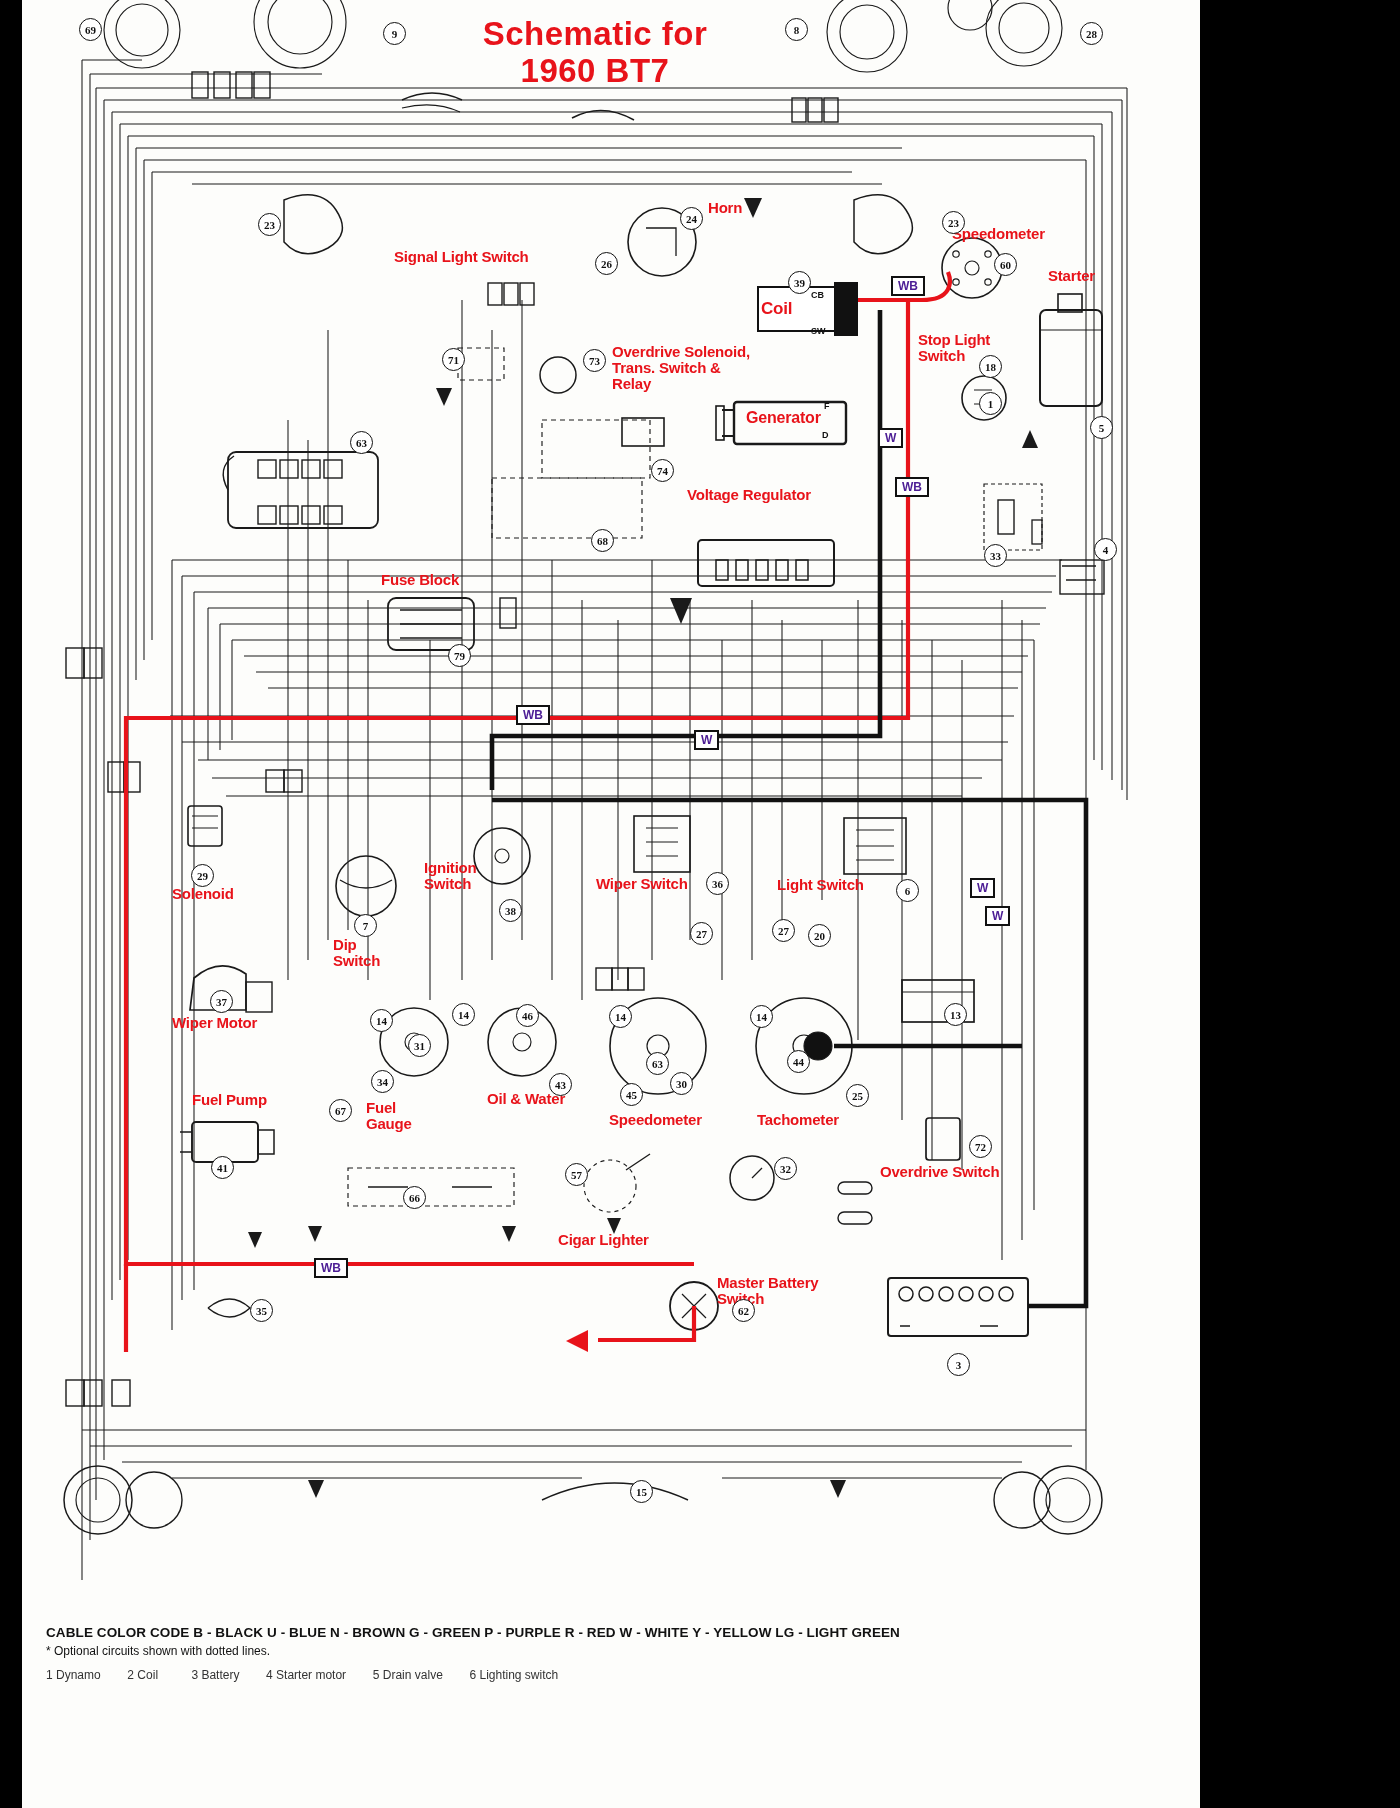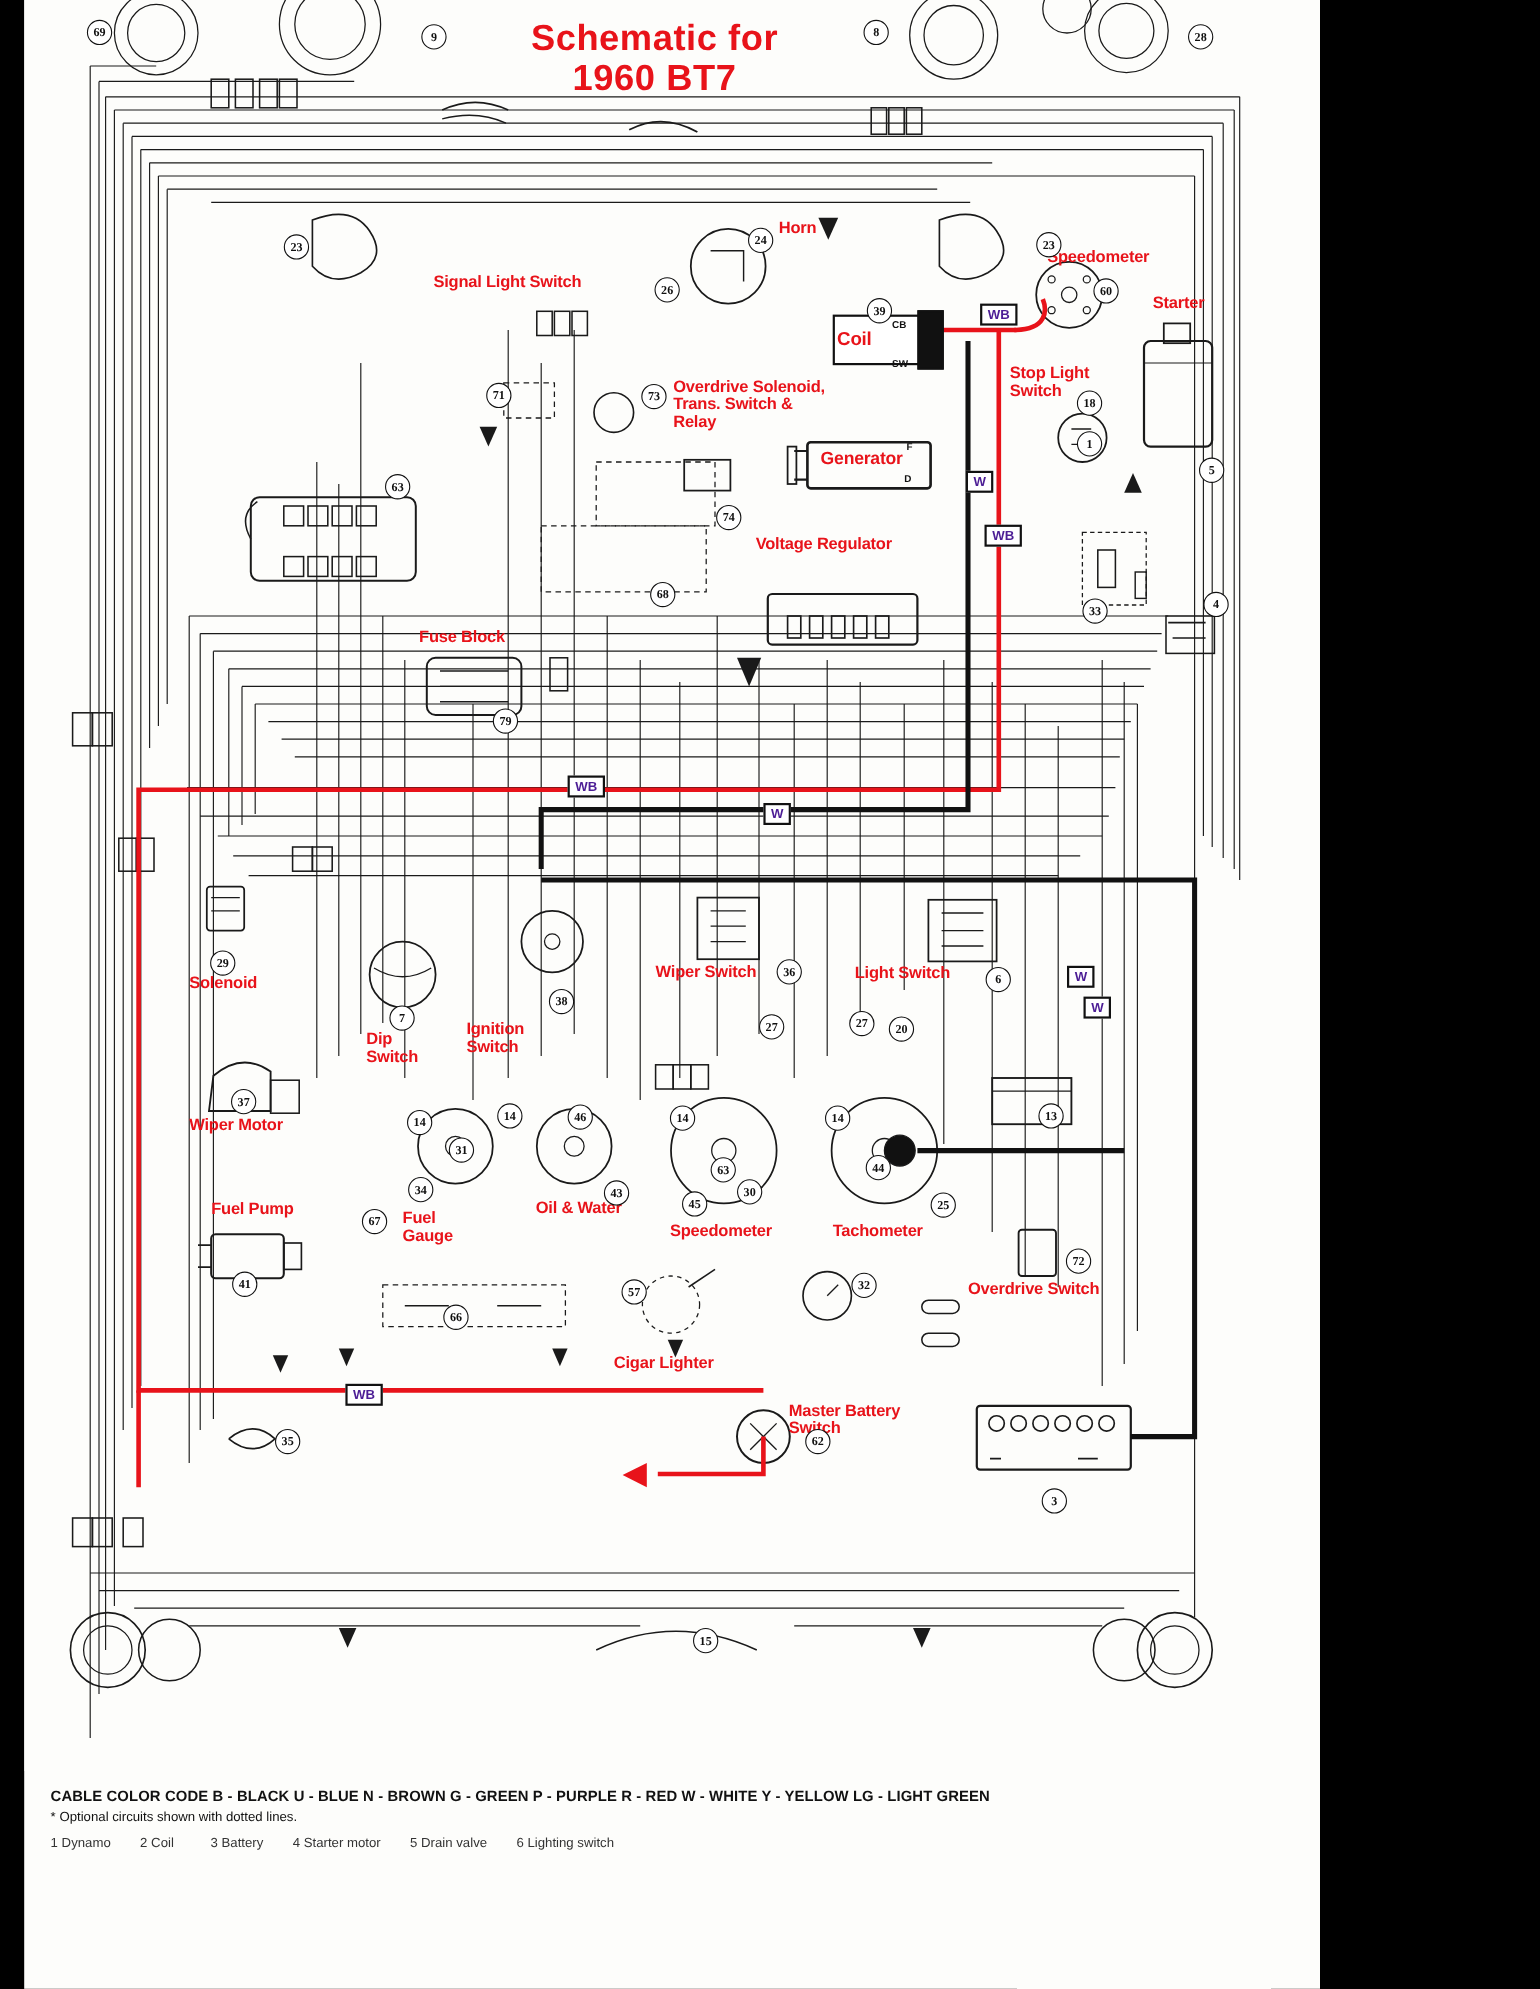--- a/index.html
+++ b/index.html
@@ -473,21 +473,21 @@
     <div class="lbl" style="left:739px;top:300px;width:50px;font-size:17px;">Coil</div>
     <div class="lbl" style="left:896px;top:332px;width:100px;">Stop Light
 Switch</div>
     <div class="lbl" style="left:590px;top:344px;width:180px;">Overdrive Solenoid,
 Trans. Switch &amp;
 Relay</div>
     <div class="lbl" style="left:724px;top:410px;width:110px;font-size:16px;">Generator</div>
     <div class="lbl" style="left:665px;top:487px;width:180px;">Voltage Regulator</div>
     <div class="lbl" style="left:359px;top:572px;width:120px;">Fuse Block</div>
     <div class="lbl" style="left:150px;top:886px;width:90px;">Solenoid</div>
-    <div class="lbl" style="left:402px;top:928px;width:90px;">Ignition
+    <div class="lbl" style="left:402px;top:860px;width:90px;">Ignition
 Switch</div>
     <div class="lbl" style="left:574px;top:876px;width:130px;">Wiper Switch</div>
     <div class="lbl" style="left:755px;top:877px;width:120px;">Light Switch</div>
     <div class="lbl" style="left:311px;top:937px;width:80px;">Dip
 Switch</div>
     <div class="lbl" style="left:150px;top:1015px;width:135px;">Wiper Motor</div>
     <div class="lbl" style="left:170px;top:1092px;width:120px;">Fuel Pump</div>
     <div class="lbl" style="left:344px;top:1100px;width:70px;">Fuel
 Gauge</div>
     <div class="lbl" style="left:465px;top:1091px;width:120px;">Oil &amp; Water</div>

